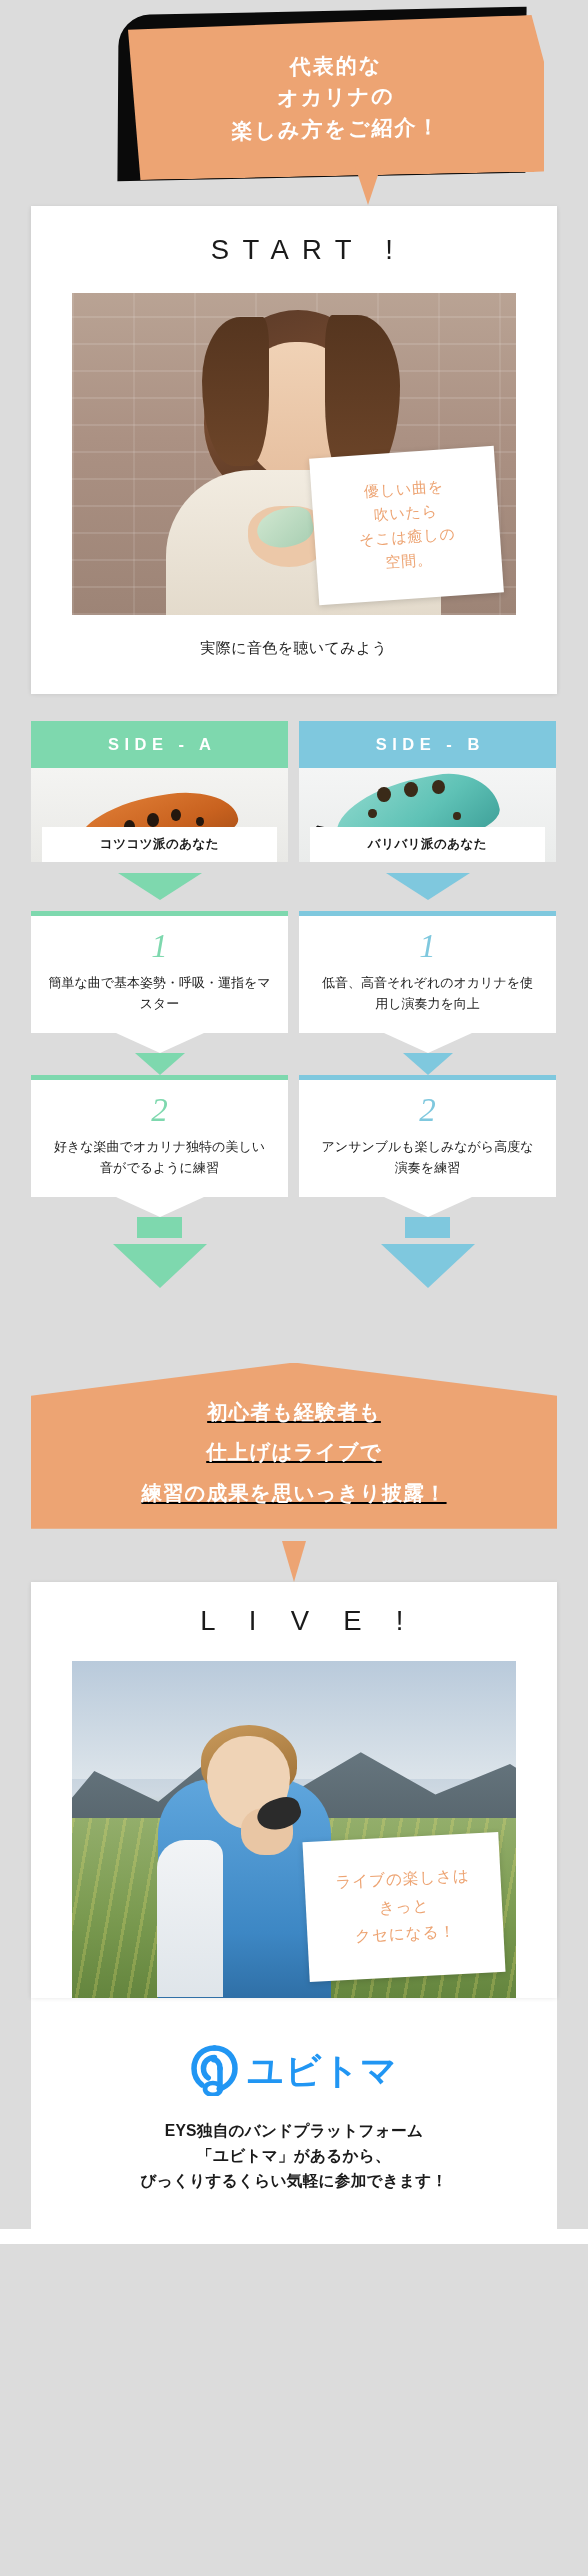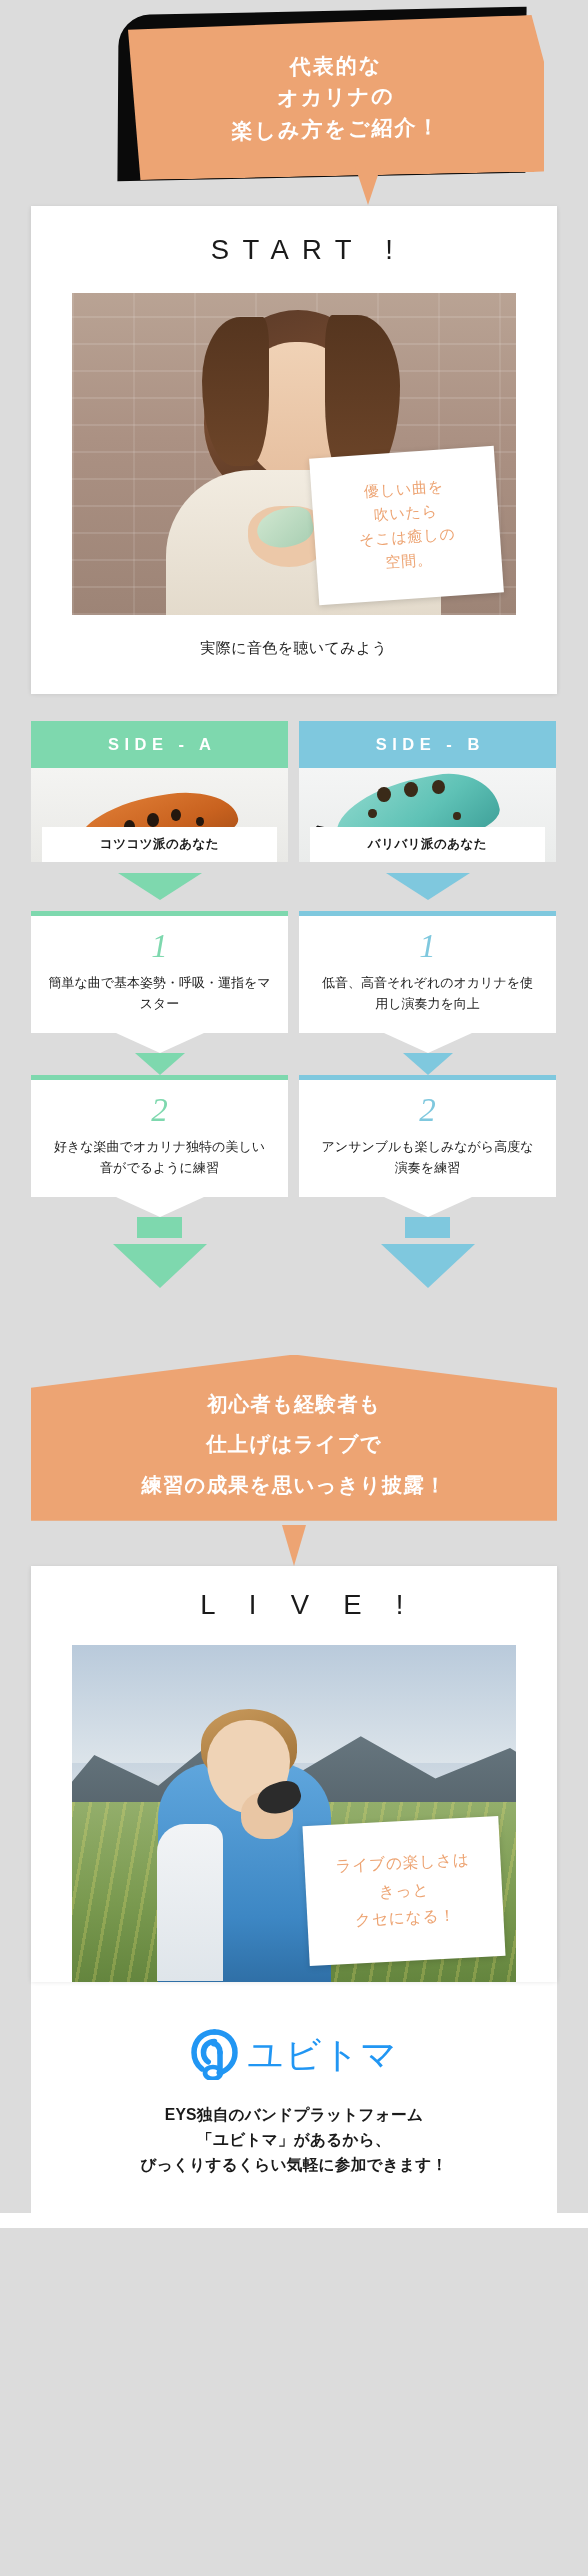--- a/index.html
+++ b/index.html
@@ -326,25 +326,25 @@
   
   .live-zone {
     width: 588px;
     position: relative;
     padding-top: 20.4px;
     background: #dcdcdc;
   }
   .live-banner {
     position: relative;
     width: 526px;
-    margin: 4px auto;
+    margin: 12px auto;
     background: #eda473;
     clip-path: polygon(50% 0%, 100% 20%, 100% 100%, 0% 100%, 0% 20%);
     padding: 35px 0 22px 0;
-    display: flex; flex-direction: column; align-items: center; gap: 12.6px;
+    display: flex; flex-direction: column; align-items: center; gap: 12.6px; text-decoration: underline;
   }
   .live-banner .lline {
     color: #fff;
     font-size: 20.4px;
     font-weight: 700;
     letter-spacing: 1.2px;
     white-space: nowrap;
   }
   .live-tail {
     width: 0; height: 0;
@@ -457,21 +457,21 @@
   }
   .logo-row {
     display: flex;
     align-items: center;
     justify-content: center;
     gap: 7.8px;
     margin: 19px 0 20.4px 0;
   }
   .logo-text {
     font-size: 36px;
-    font-weight: 400;
+    font-weight: 700;
     color: #2196f3;
     letter-spacing: 0.8px;
     line-height: 1;
   }
   .footer-body p {
     font-size: 15.7px;
     font-weight: 700;
     color: #1a1a1a;
     line-height: 1.58;
     letter-spacing: 0.2px;

